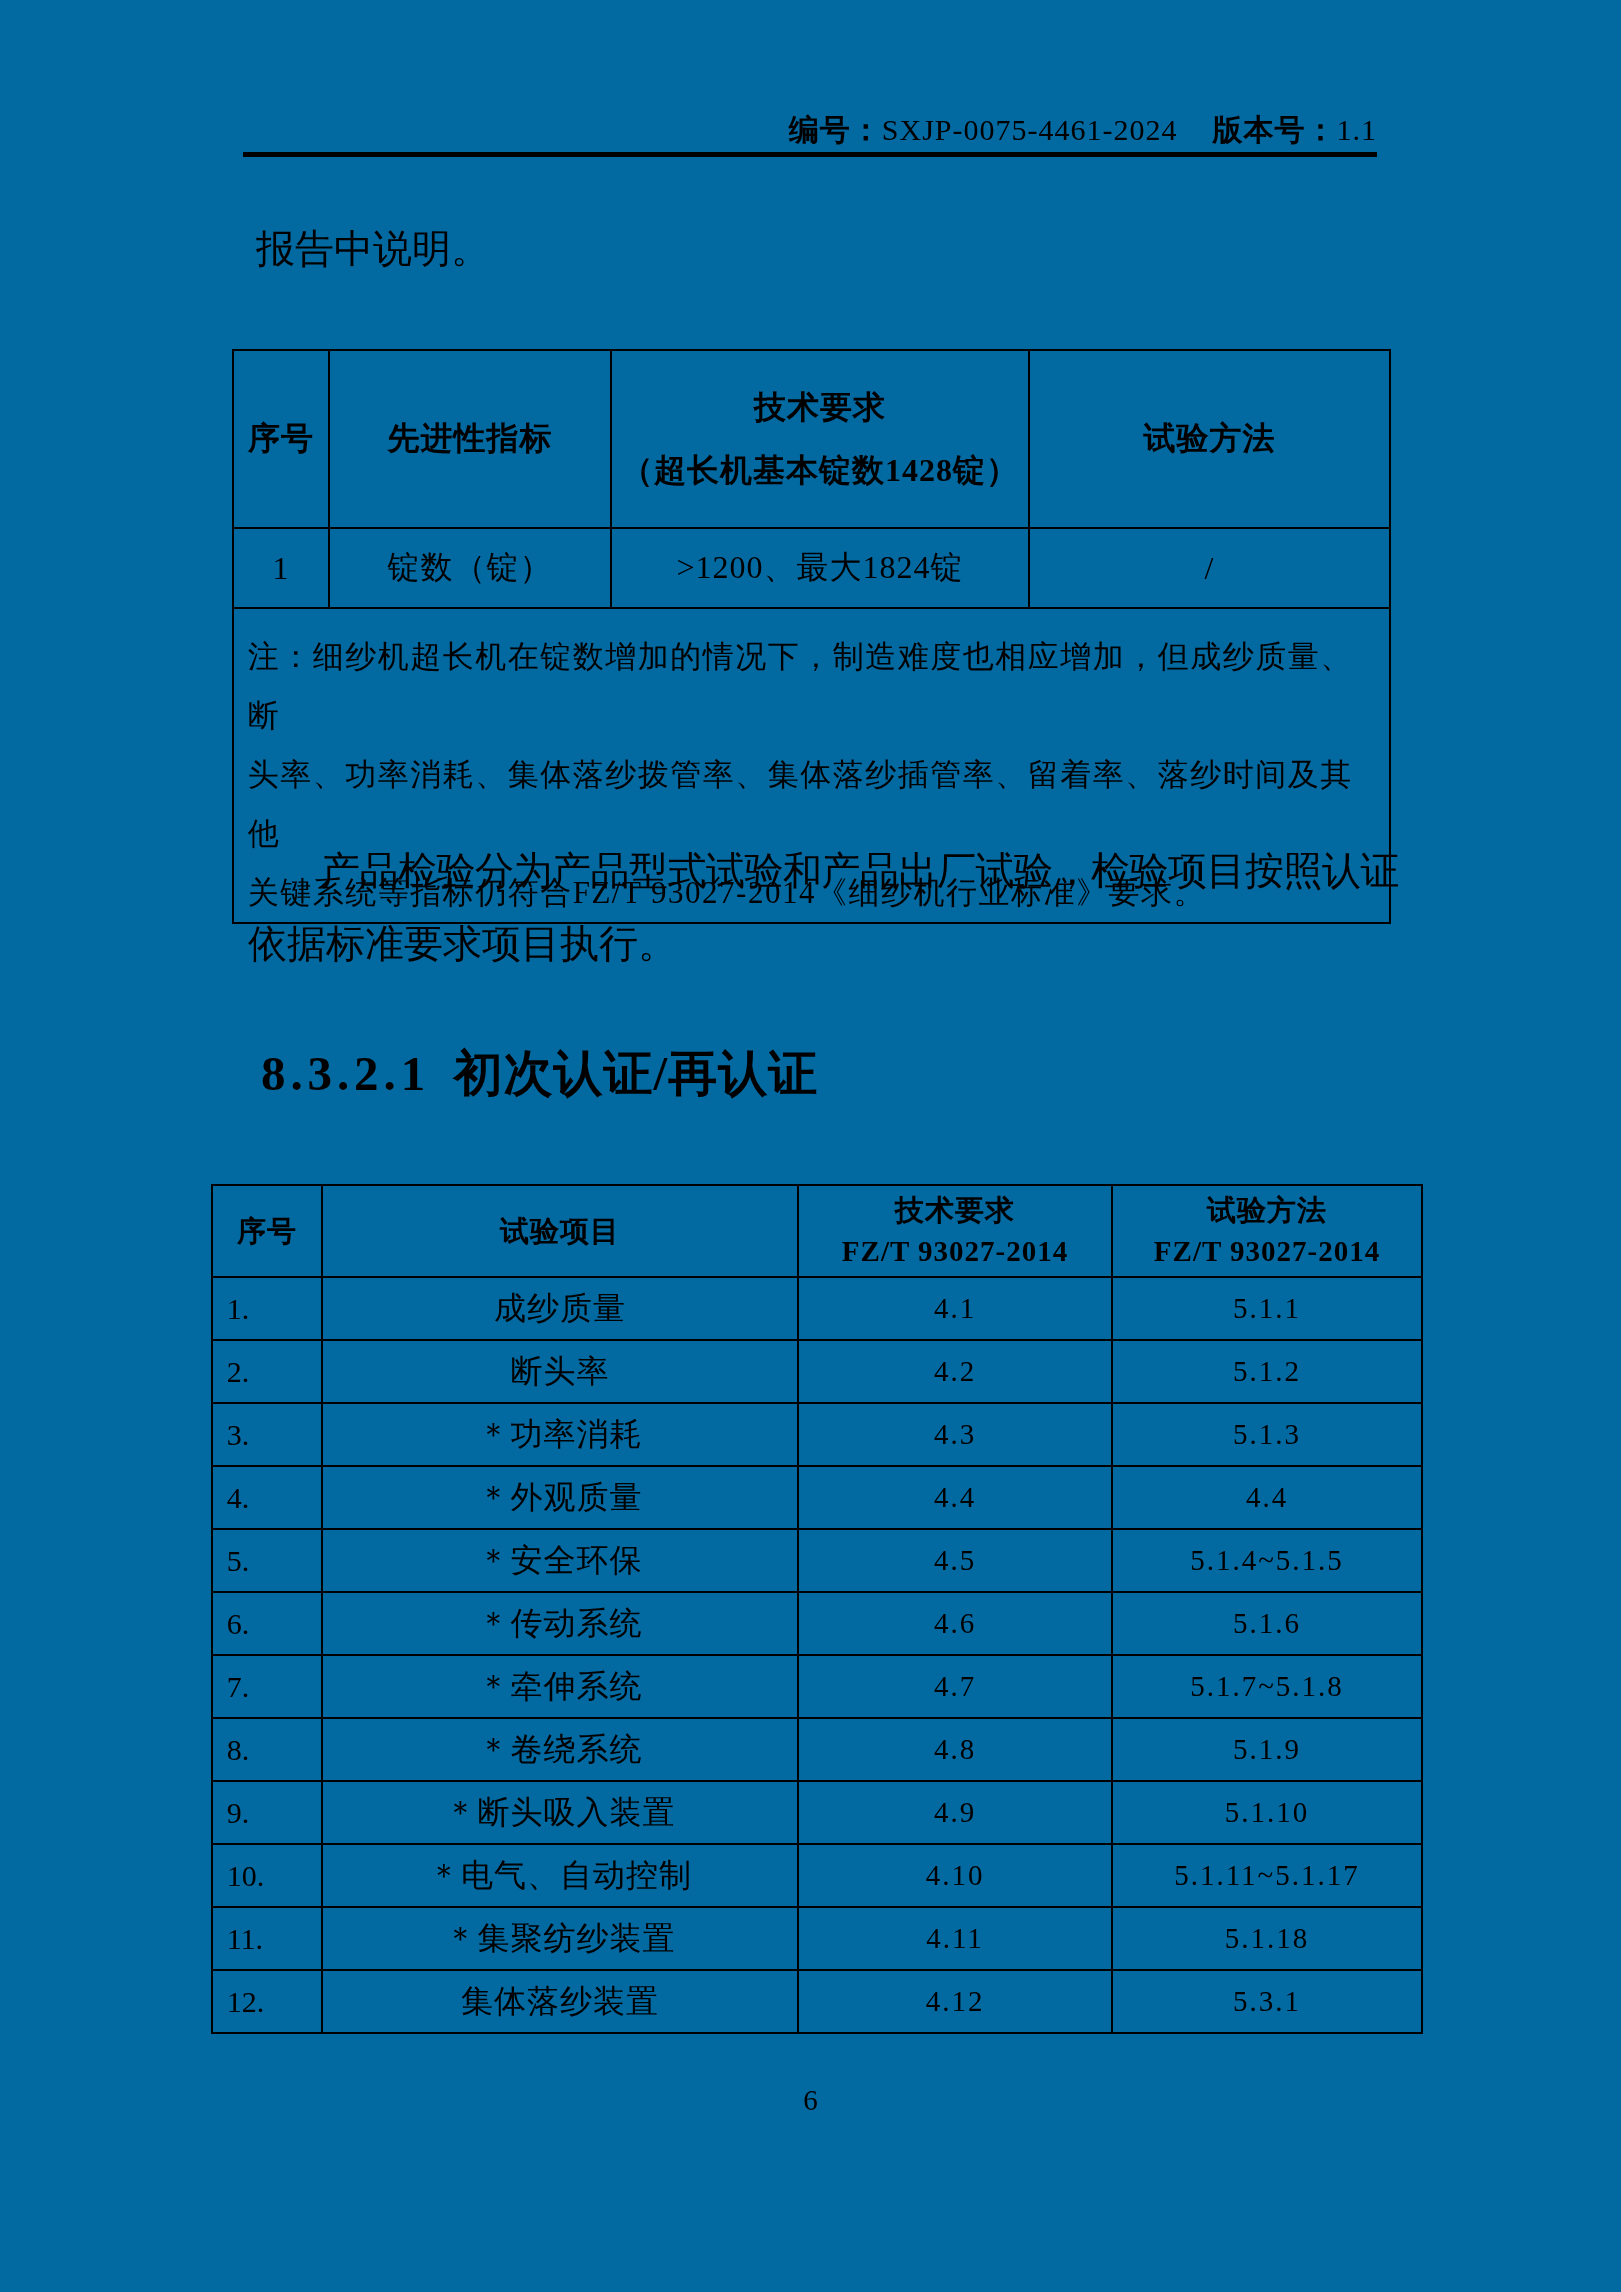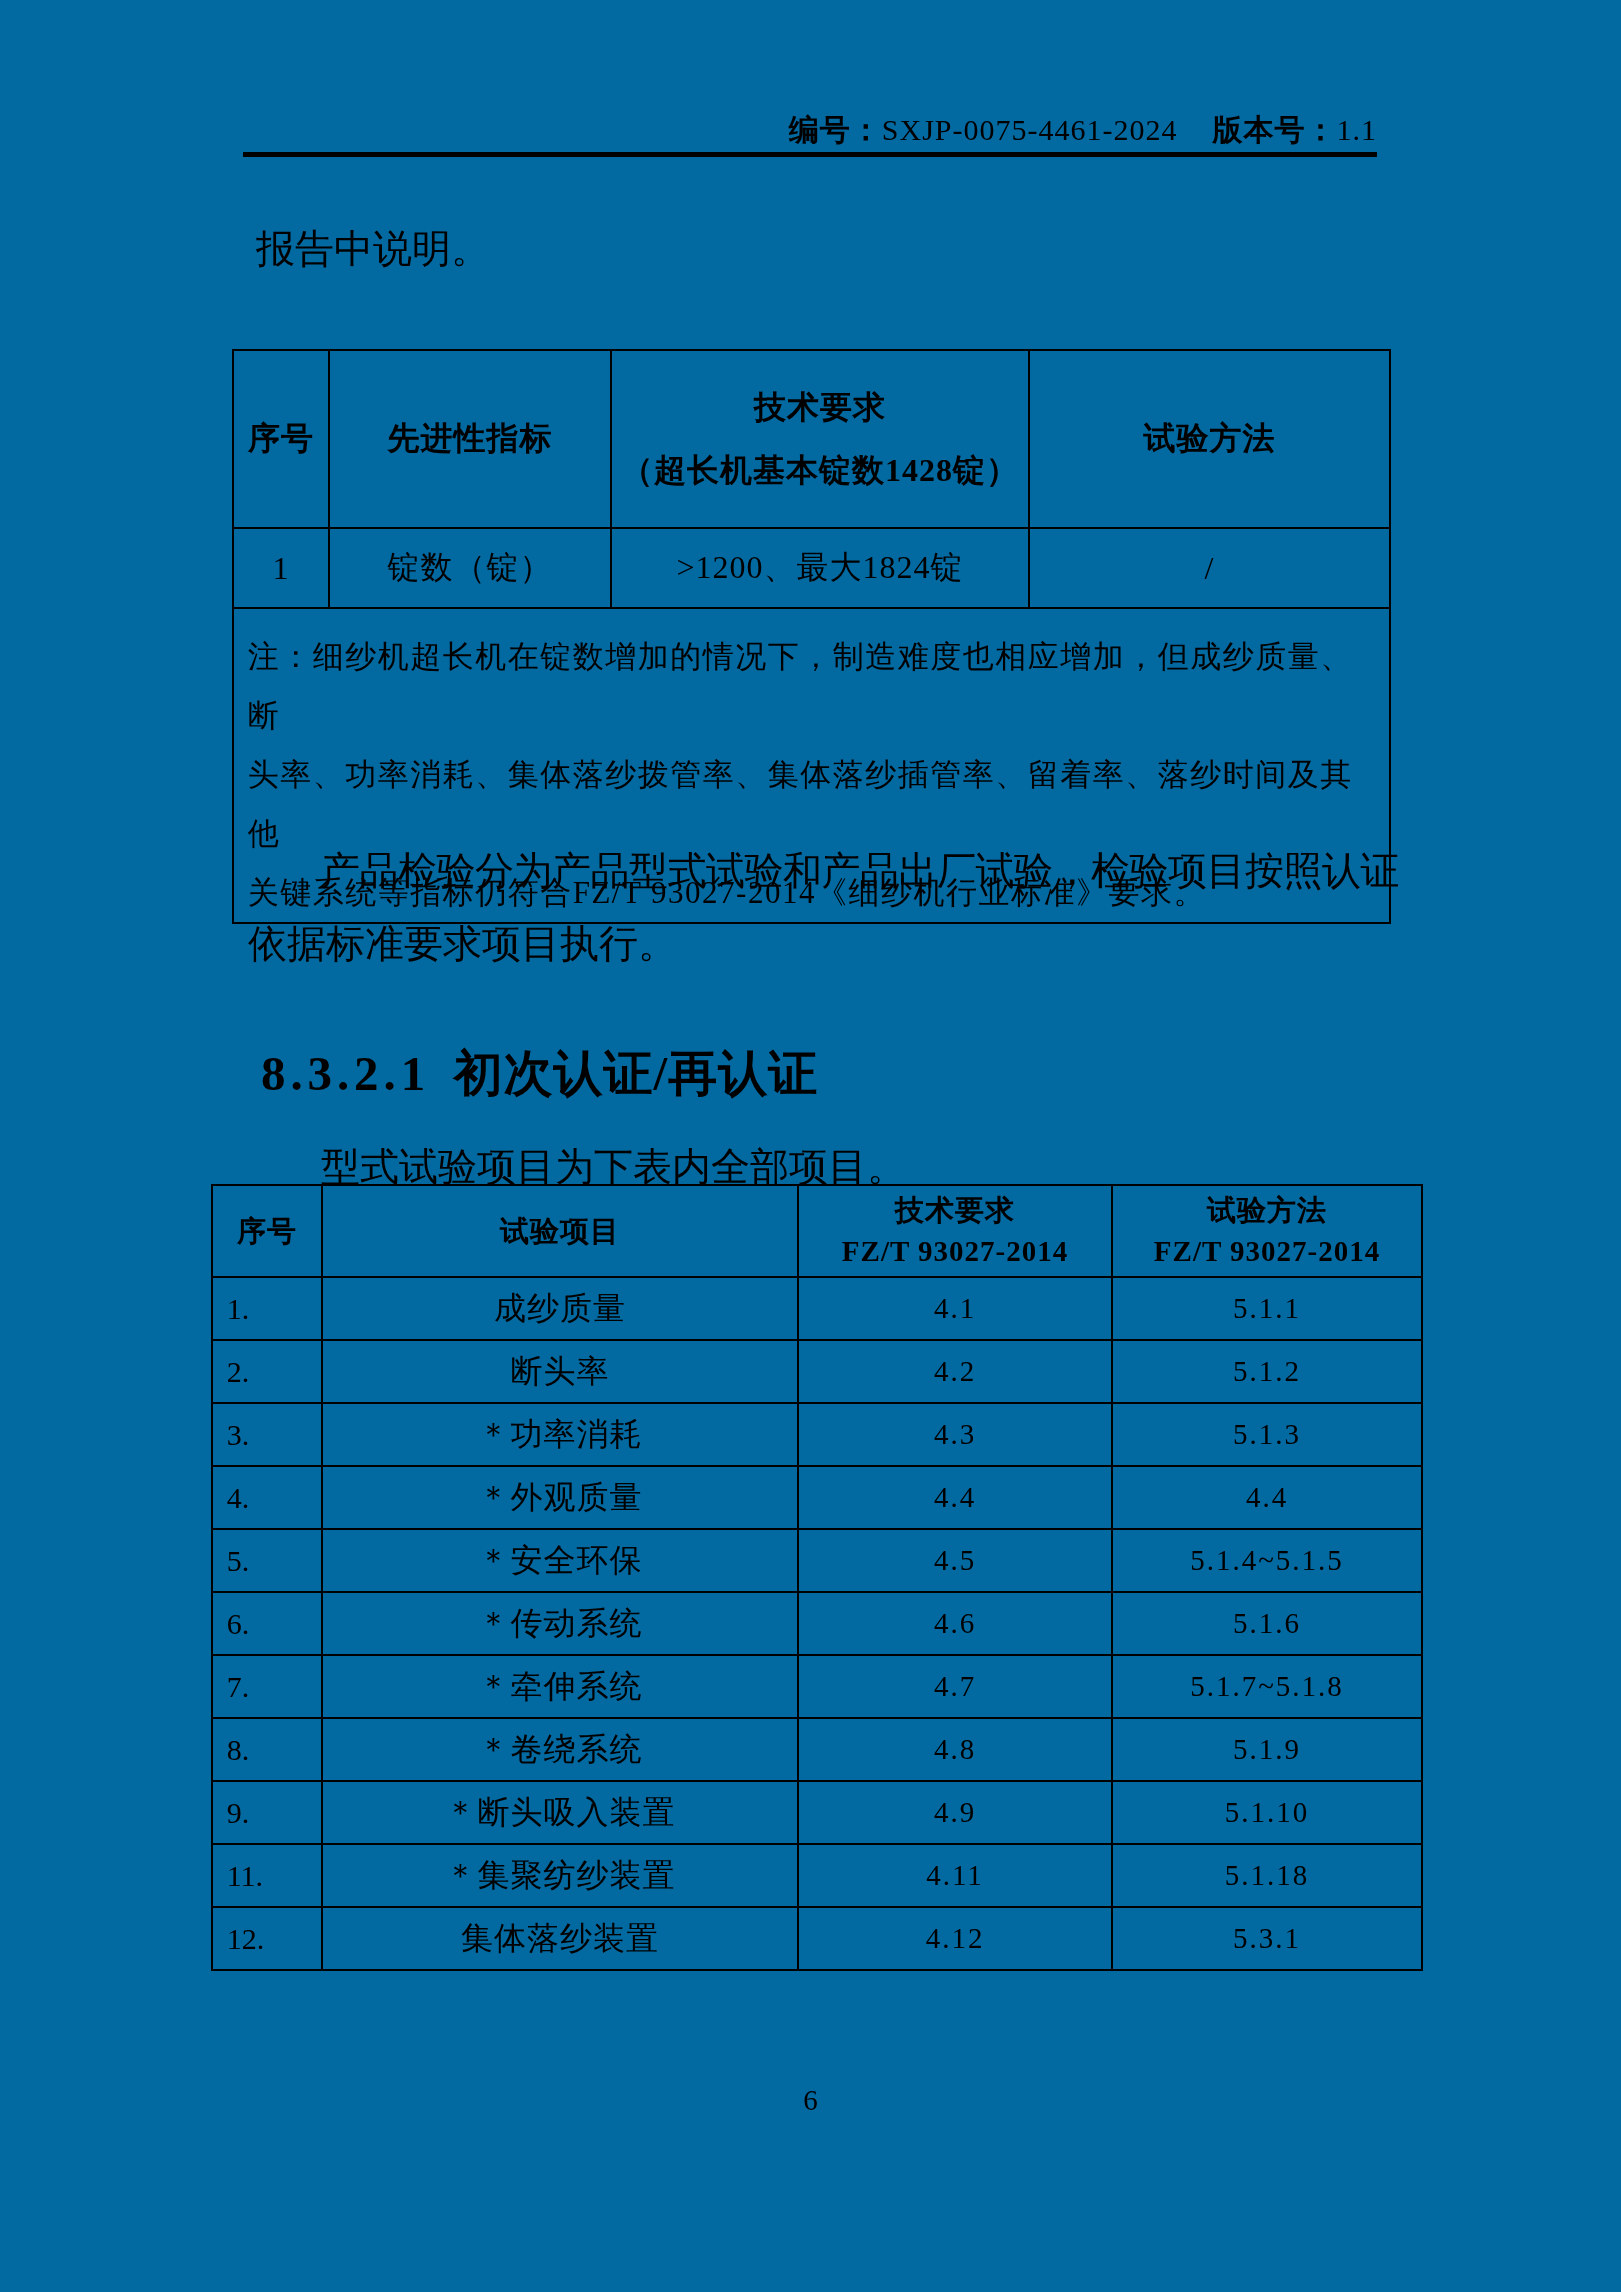--- a/index.html
+++ b/index.html
@@ -109,21 +109,20 @@
     </tbody>
   </table>
 
   <div class="txt para-line1">产品检验分为产品型式试验和产品出厂试验，检验项目按照认证</div>
   <div class="txt para-line2">依据标准要求项目执行。</div>
 
   <h2 class="section-heading">
     <span class="sec-num">8.3.2.1</span><span class="sec-title">初次认证/再认证</span>
   </h2>
 
-  <div class="txt caption2">型式试验项目为下表内全部项目。</div>
 
   <table class="t2">
     <colgroup>
         <col style="width:110px">
         <col style="width:476px">
         <col style="width:314px">
         <col style="width:310px">
       </colgroup>
     <thead>
       <tr class="hrow">
@@ -188,20 +187,26 @@
         <td class="val">4.8</td>
         <td class="val">5.1.9</td>
       </tr>
       <tr>
         <td class="no">9.</td>
         <td>＊断头吸入装置</td>
         <td class="val">4.9</td>
         <td class="val">5.1.10</td>
       </tr>
       <tr>
+        <td class="no">10.</td>
+        <td>＊电气、自动控制</td>
+        <td class="val">4.10</td>
+        <td class="val">5.1.11~5.1.17</td>
+      </tr>
+      <tr>
         <td class="no">11.</td>
         <td>＊集聚纺纱装置</td>
         <td class="val">4.11</td>
         <td class="val">5.1.18</td>
       </tr>
       <tr>
         <td class="no">12.</td>
         <td>集体落纱装置</td>
         <td class="val">4.12</td>
         <td class="val">5.3.1</td>

